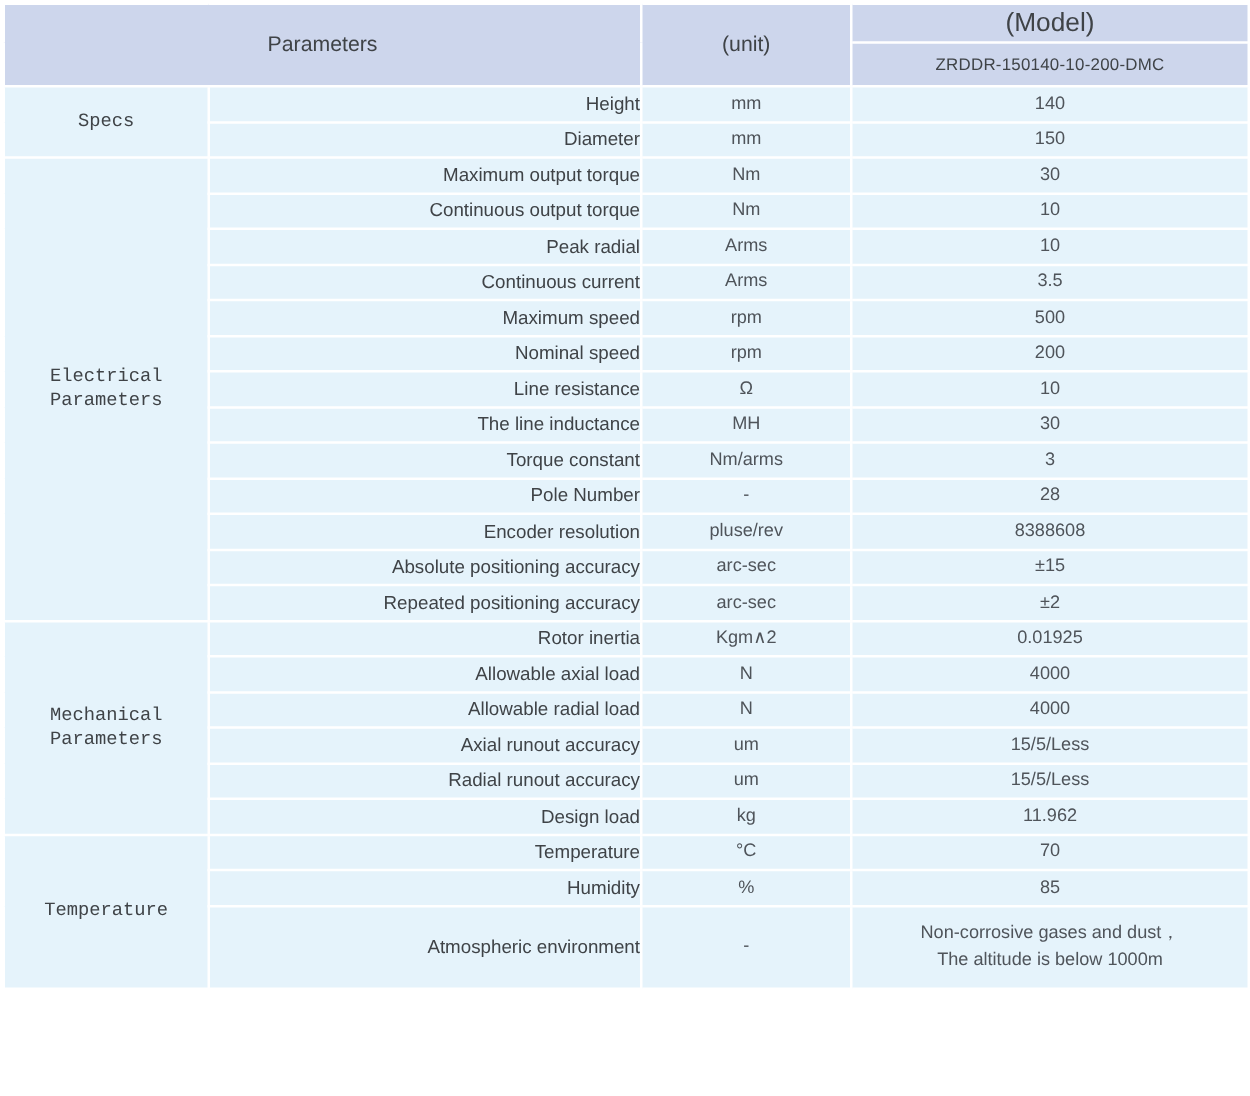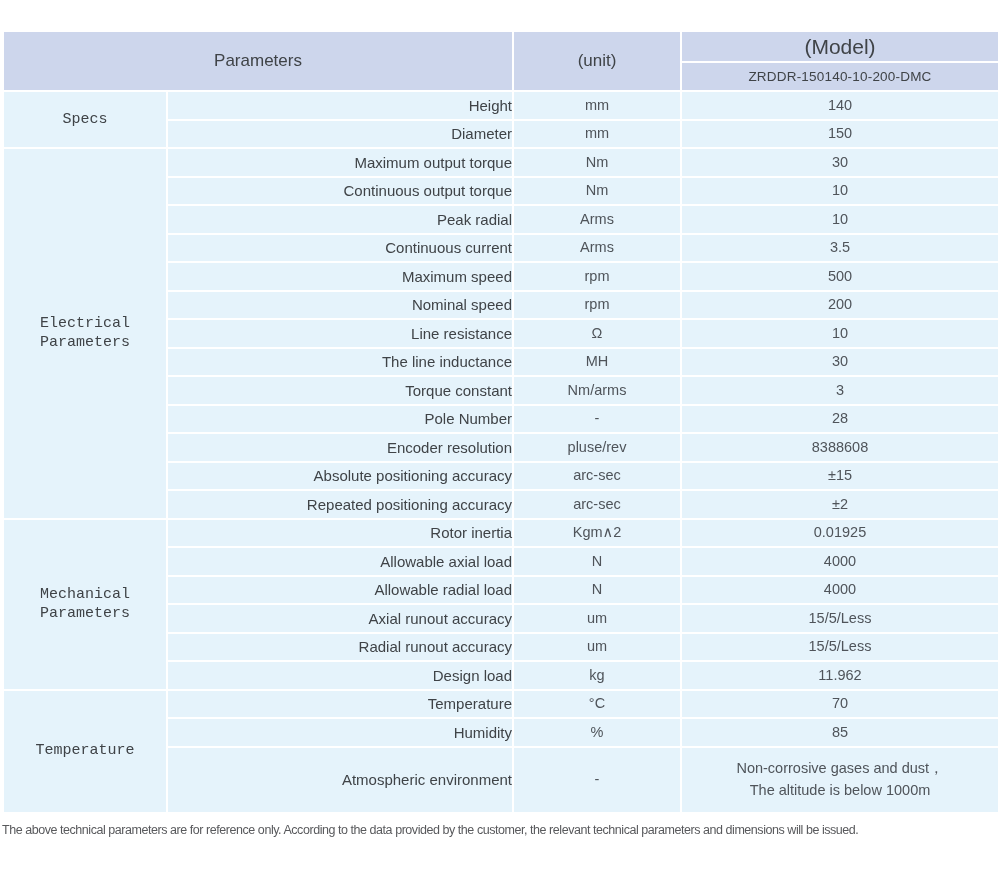--- a/index.html
+++ b/index.html
@@ -17,32 +17,31 @@
     background:#ffffff;
     overflow:hidden;
     font-family:"Liberation Sans","DejaVu Sans",sans-serif;
     color:var(--label-text);
   }
   .wrap{ padding:2px 2px 0 2px; }
   table.spec-table{
     border-collapse:collapse;
     table-layout:fixed;
     width:996px;
-    margin-top:28px;
   }
   .spec-table th, .spec-table td{
     border:2px solid var(--border);
     font-weight:normal;
     padding:0;
     vertical-align:middle;
   }
   thead th{ background:var(--header-bg); text-align:center; }
   th.parameters-header, th.unit-header{ font-size:17px; }
   th.model-header{ font-size:21px; height:31px; }
-  th.model-value{ font-size:13.5px; height:29px; letter-spacing:.2px; }
+  th.model-value{ font-size:13.5px; height:35px; letter-spacing:.2px; }
   tbody td{
     background:var(--body-bg);
     height:28.5px;
     font-size:15px;
     text-align:center;
   }
   td.group-cell{
     white-space:pre-line;
     line-height:1.3;
     font-size:15px;
@@ -213,14 +212,13 @@
         </tr>
         <tr class="tall-row">
           <td class="param-cell">Atmospheric environment</td>
           <td class="unit-cell">-</td>
           <td class="value-cell">Non-corrosive gases and dust，
 The altitude is below 1000m</td>
         </tr>
       </tbody>
   </table>
 
-  <div class="footer-note">The above technical parameters are for reference only. According to the data provided by the customer, the relevant technical parameters and dimensions will be issued.</div>
 </div>
 
 </body></html>

